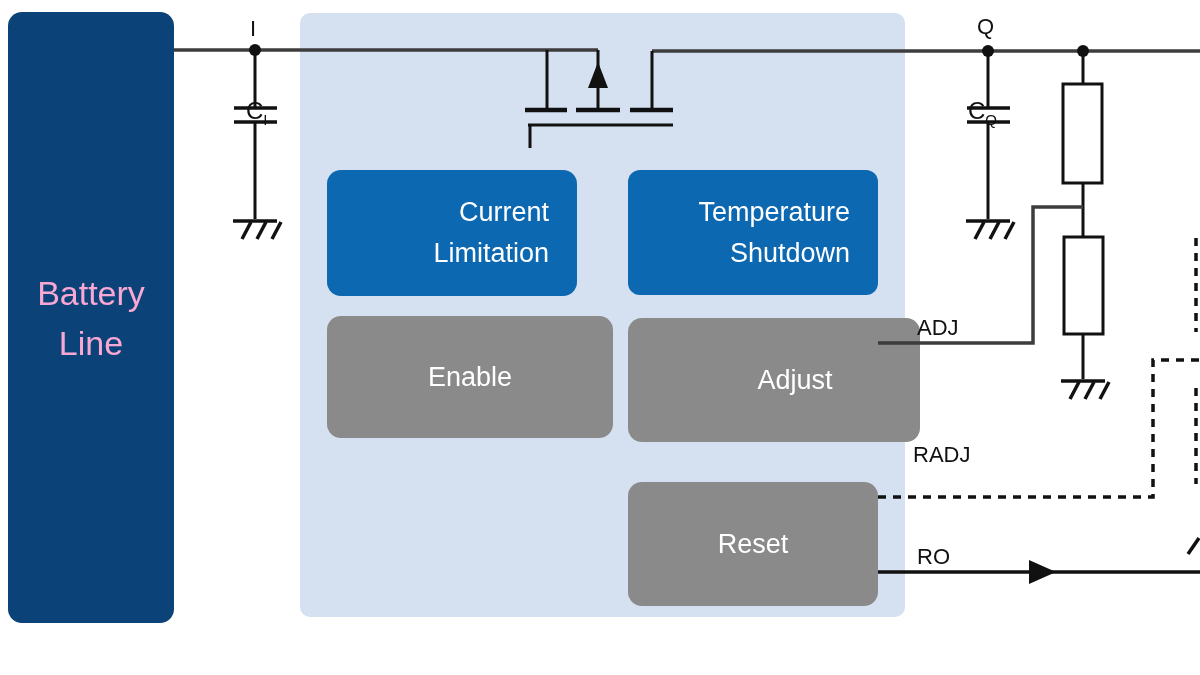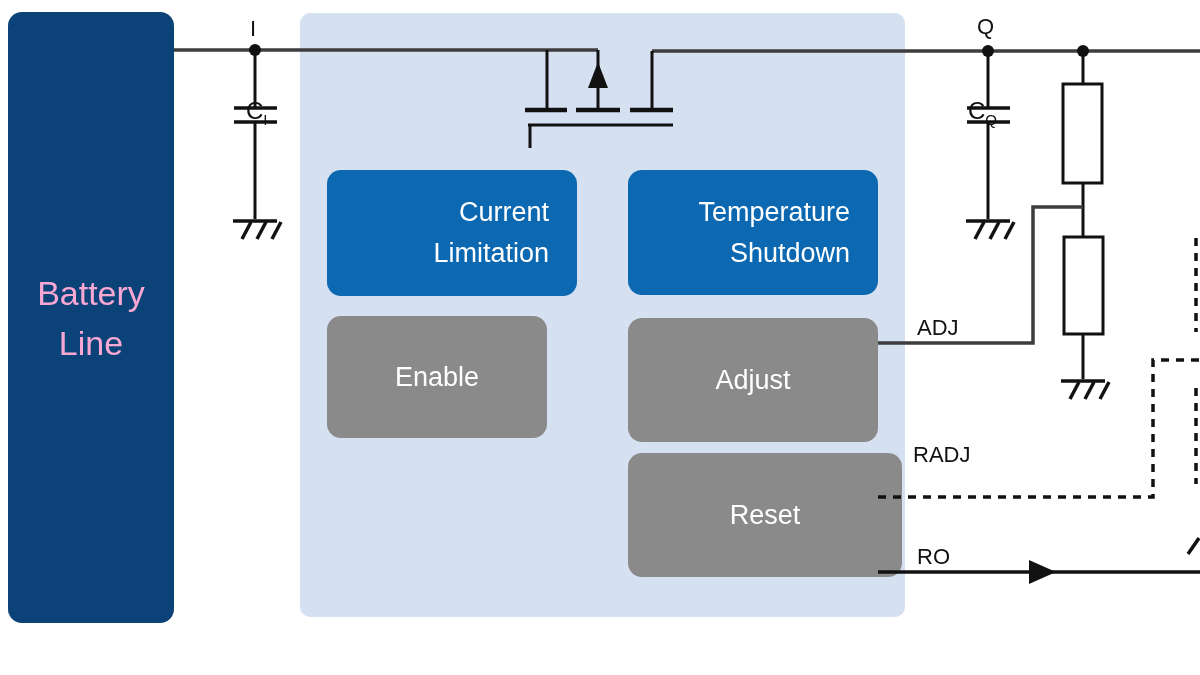--- a/index.html
+++ b/index.html
@@ -22,24 +22,24 @@
     background:#d5e0f1;border-radius:10px;
   }
   .fblock{
     border-radius:14px;
     display:flex;align-items:center;justify-content:center;text-align:right;
     color:#ffffff;font-size:27px;line-height:41px;font-weight:400;
   }
   .fblock.blue{background:#0c68b1;}
   .fblock.gray{background:#8a8a8a;}
   #blk-current{left:327px;top:170px;width:250px;height:126px;}
-  #blk-temp{left:628px;top:170px;width:250px;height:125px;}
-  #blk-enable{left:327px;top:316px;width:220px;height:122px;}
-  #blk-adjust{left:628px;top:318px;width:250px;height:124px;}
-  #blk-reset{left:628px;top:453px;width:274px;height:124px;}
+  #blk-temp{left:628px;top:170px;width:250px;height:125px;border-radius:12px;}
+  #blk-enable{left:327px;top:316px;width:286px;height:122px;}
+  #blk-adjust{left:628px;top:318px;width:250px;height:124px;padding-left:42px;}
+  #blk-reset{left:628px;top:482px;width:250px;height:124px;}
   .fblock .lbl{padding:0 28px;}
   
   #circuit{left:0;top:0;width:1200px;height:675px;pointer-events:none;}
   
   .pinlabel{color:#111111;font-size:22px;line-height:22px;white-space:nowrap;}
   .caplabel{color:#111111;font-size:24px;line-height:24px;white-space:nowrap;margin-left:42px;}
   .caplabel sub{font-size:15px;line-height:15px;}
 </style>
 </head>
 <body>

